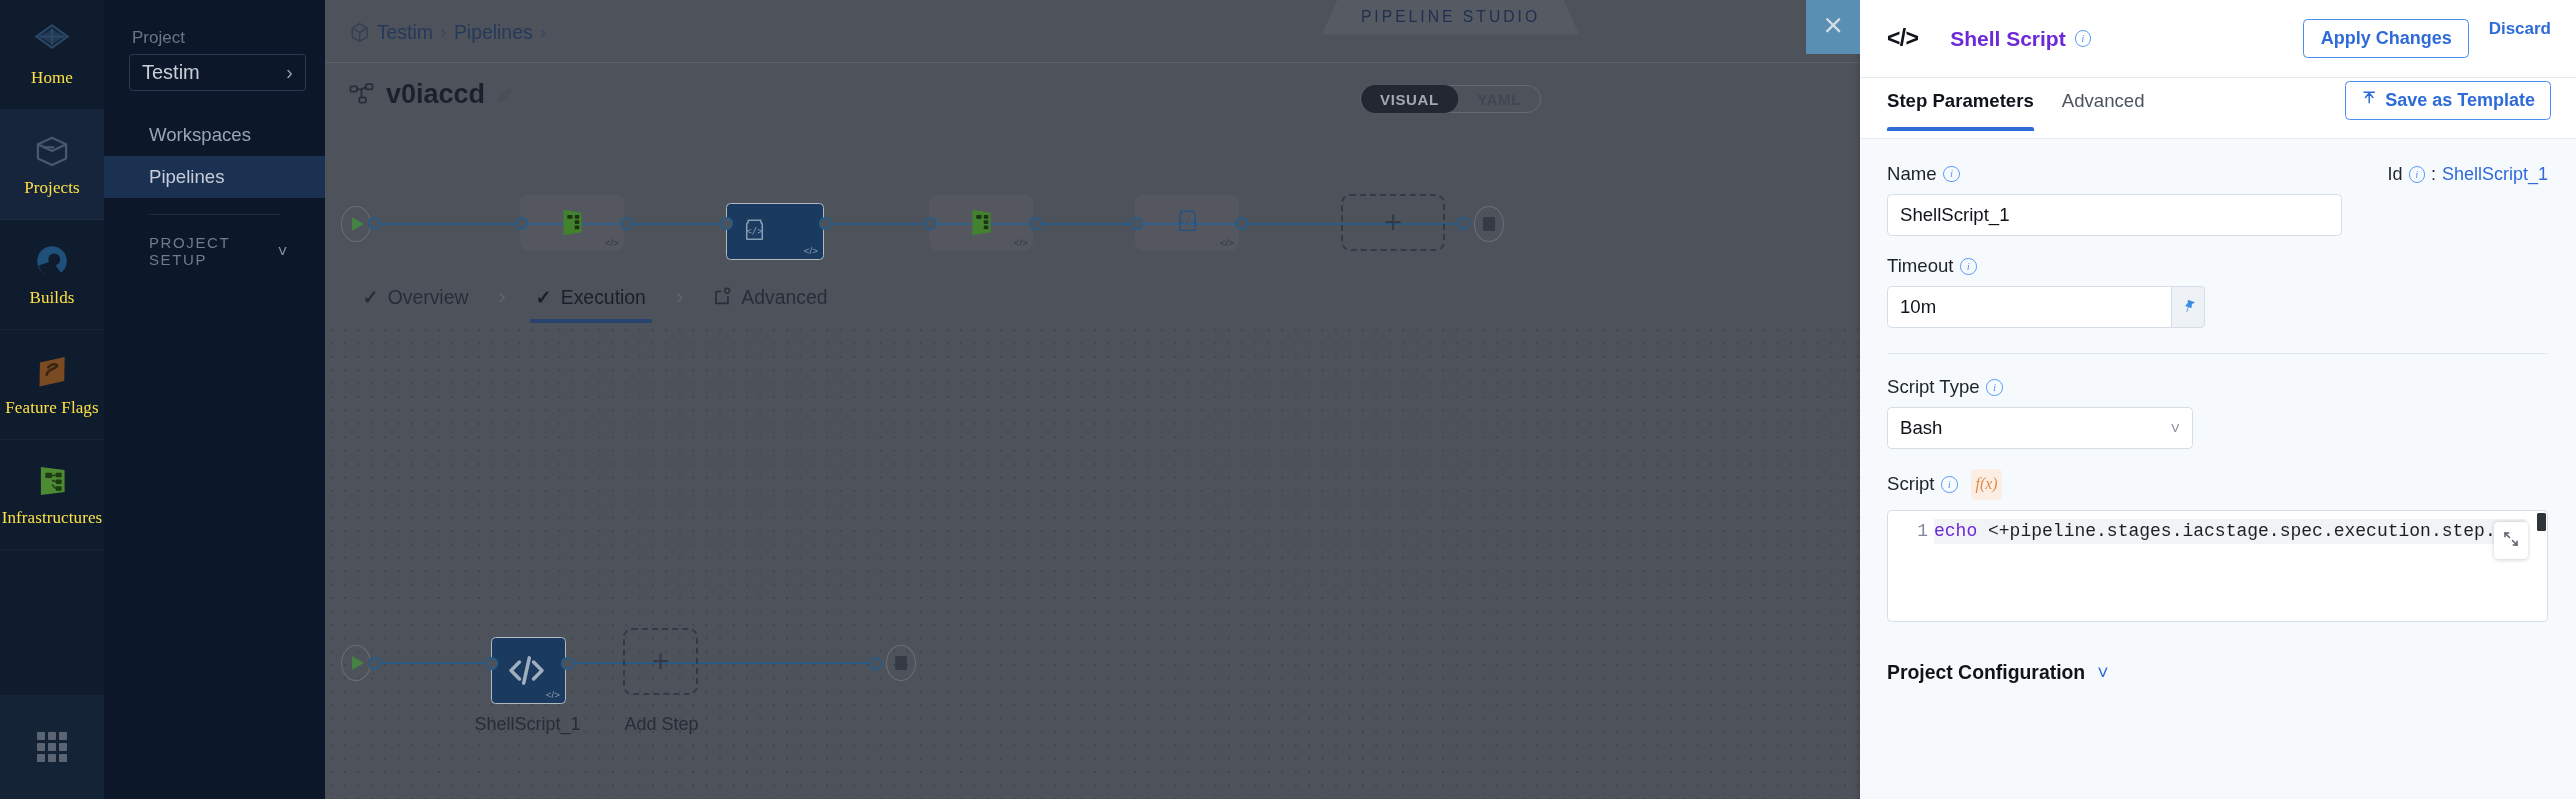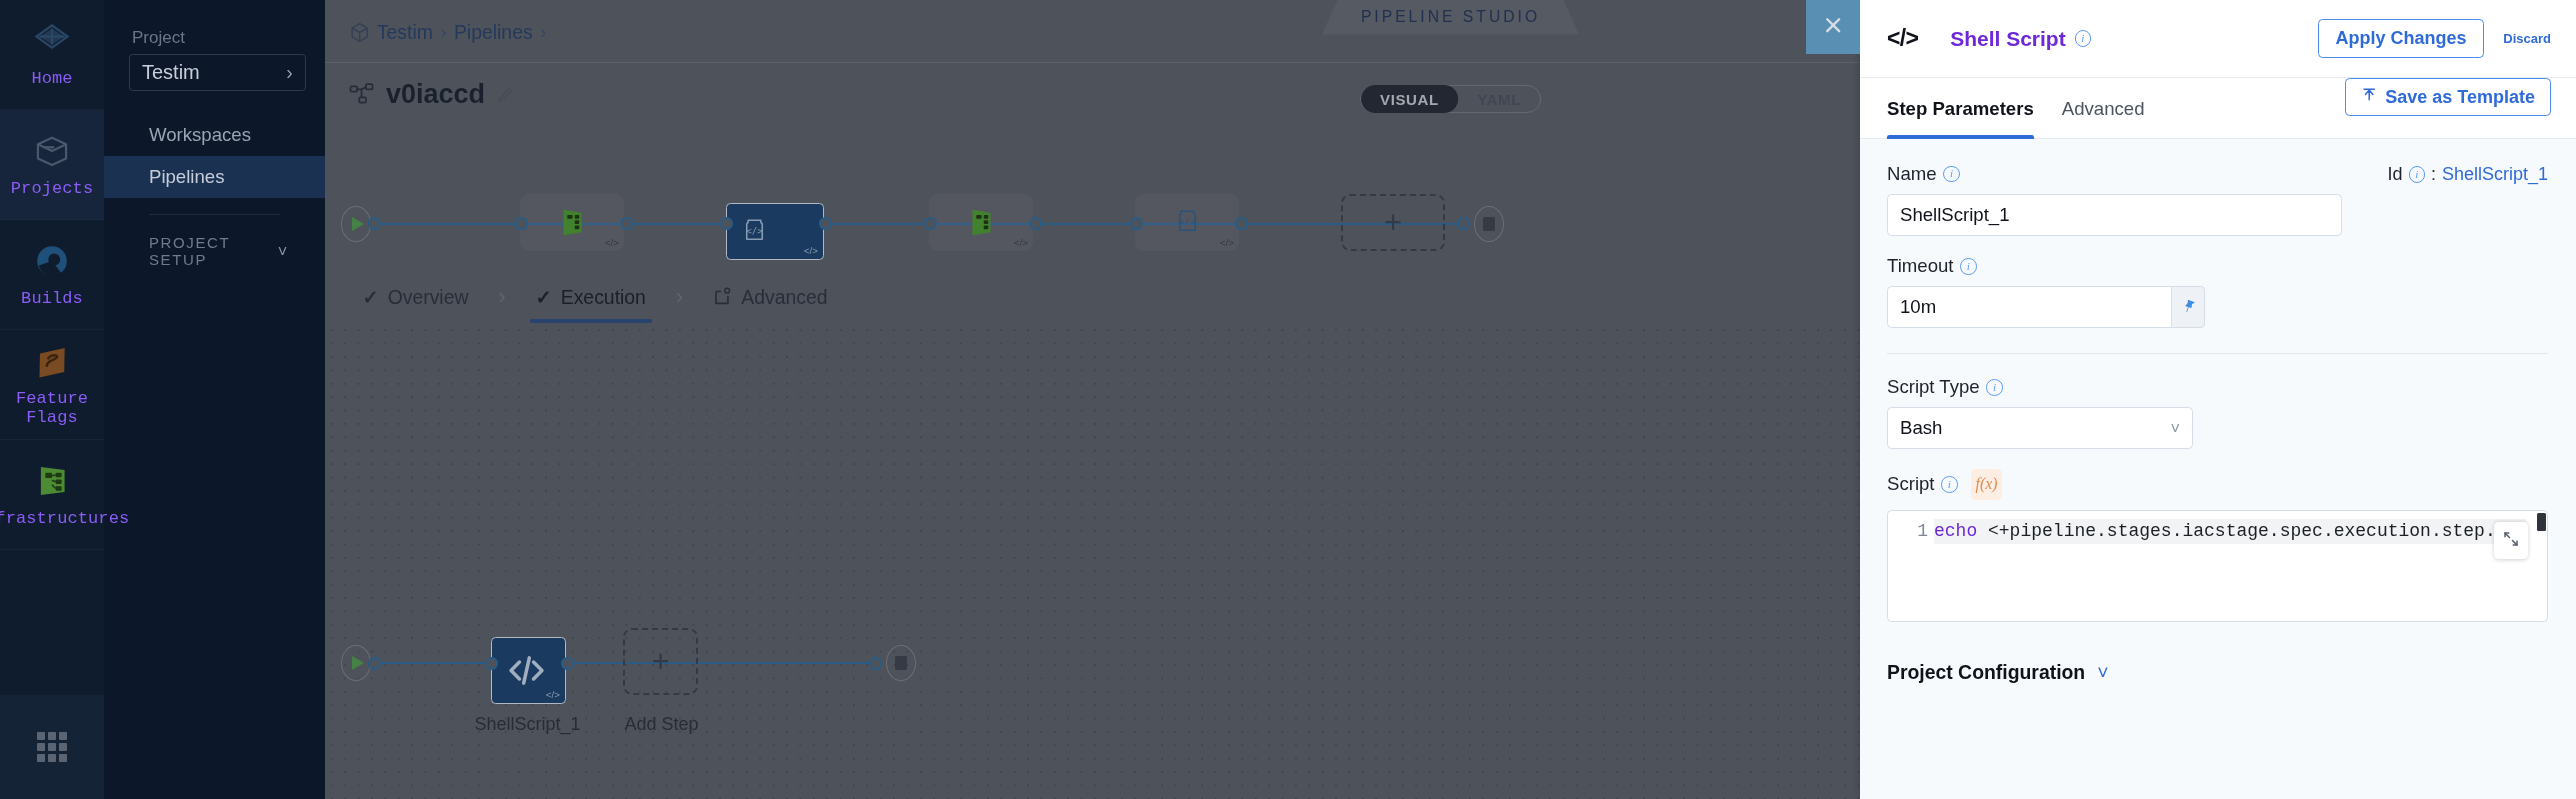--- a/index.html
+++ b/index.html
@@ -19,22 +19,22 @@
     z-index: 5;
   }
   .rail-item {
     width: 104px; height: 110px;
     display: flex; flex-direction: column; align-items: center; justify-content: center;
     gap: 7.5px; cursor: pointer;
     border-bottom: 0.7px solid rgba(255,255,255,0.035);
   }
   .rail-item.active { background: #16253c; }
   .rail-label {
-    font-size: 17px; color: #8b5cf6; letter-spacing: 0.1px; text-align: center;
-    font-family: Liberation Mono, monospace;
+    font-size: 17px; color: #fde047; letter-spacing: 0.1px; text-align: center;
+    font-family: Liberation Serif, serif;
   }
   .rail-ico { width: 40px; height: 40px; display: block; }
   .rail-spacer { flex: 1; }
   .rail-bottom {
     width: 104px; height: 104px; display: flex; align-items: center; justify-content: center;
     background: #152336;
   }
   .grid9 {
     width: 30px; height: 30px;
     display: grid; grid-template-columns: repeat(3, 1fr); grid-template-rows: repeat(3,1fr);
@@ -200,29 +200,29 @@
   }
   .panel-title { display: flex; align-items: center; gap: 9px; }
   .codeglyph { font-size: 23px; font-weight: bold; color: #10141a; letter-spacing: -0.7px;}
   .panel-title-txt { font-size: 21px; font-weight: bold; color: #6d28d9; margin-left: 23px; }
   .info {
     display: inline-flex; align-items: center; justify-content: center;
     width: 16.4px; height: 16.4px; border-radius: 50%; border: 1.3px solid #5a9bf5;
     color: #5a9bf5; font-size: 11.2px; font-family: "Liberation Serif", serif;
     font-style: italic; line-height: 1; flex: 0 0 auto;
   }
-  .head-actions { margin-left: auto; display: flex; align-items: center; gap: 19.4px; }
+  .head-actions { margin-left: auto; display: flex; gap: 19.4px; }
   .btn-outline {
     border: 1.1px solid #4a8df0; color: #2f6bd8; background: #fff;
     border-radius: 4.5px; padding: 8.2px 16.4px; font-size: 18px; cursor: pointer;
     font-weight: bold;
   }
-  .btn-link { color: #2f6bd8; font-size: 13px; cursor: pointer; font-weight: bold;}
+  .btn-link { color: #2f6bd8; font-size: 17px; cursor: pointer; font-weight: bold;}
   .panel-tabs {
-    height: 61px; background: #fff; display: flex; align-items: flex-start;
+    height: 61px; background: #fff; display: flex; align-items: center;
     padding: 0 25px 15px 27px; border-bottom: 0.7px solid #e6ebf1; position: relative;
   }
   .ptab {
     font-size: 18.6px; color: #4a545f; height: 61px; display: flex; align-items: center;
     margin-right: 28px; cursor: pointer; position: relative;
   }
   .ptab.active { color: #10141a; font-weight: bold; }
   .ptab.active::after {
     content:""; position:absolute; left:0; right:0; bottom:0; height:4.5px;
     background: #2f6bd8; border-radius: 2.2px 2.2px 0 0;

